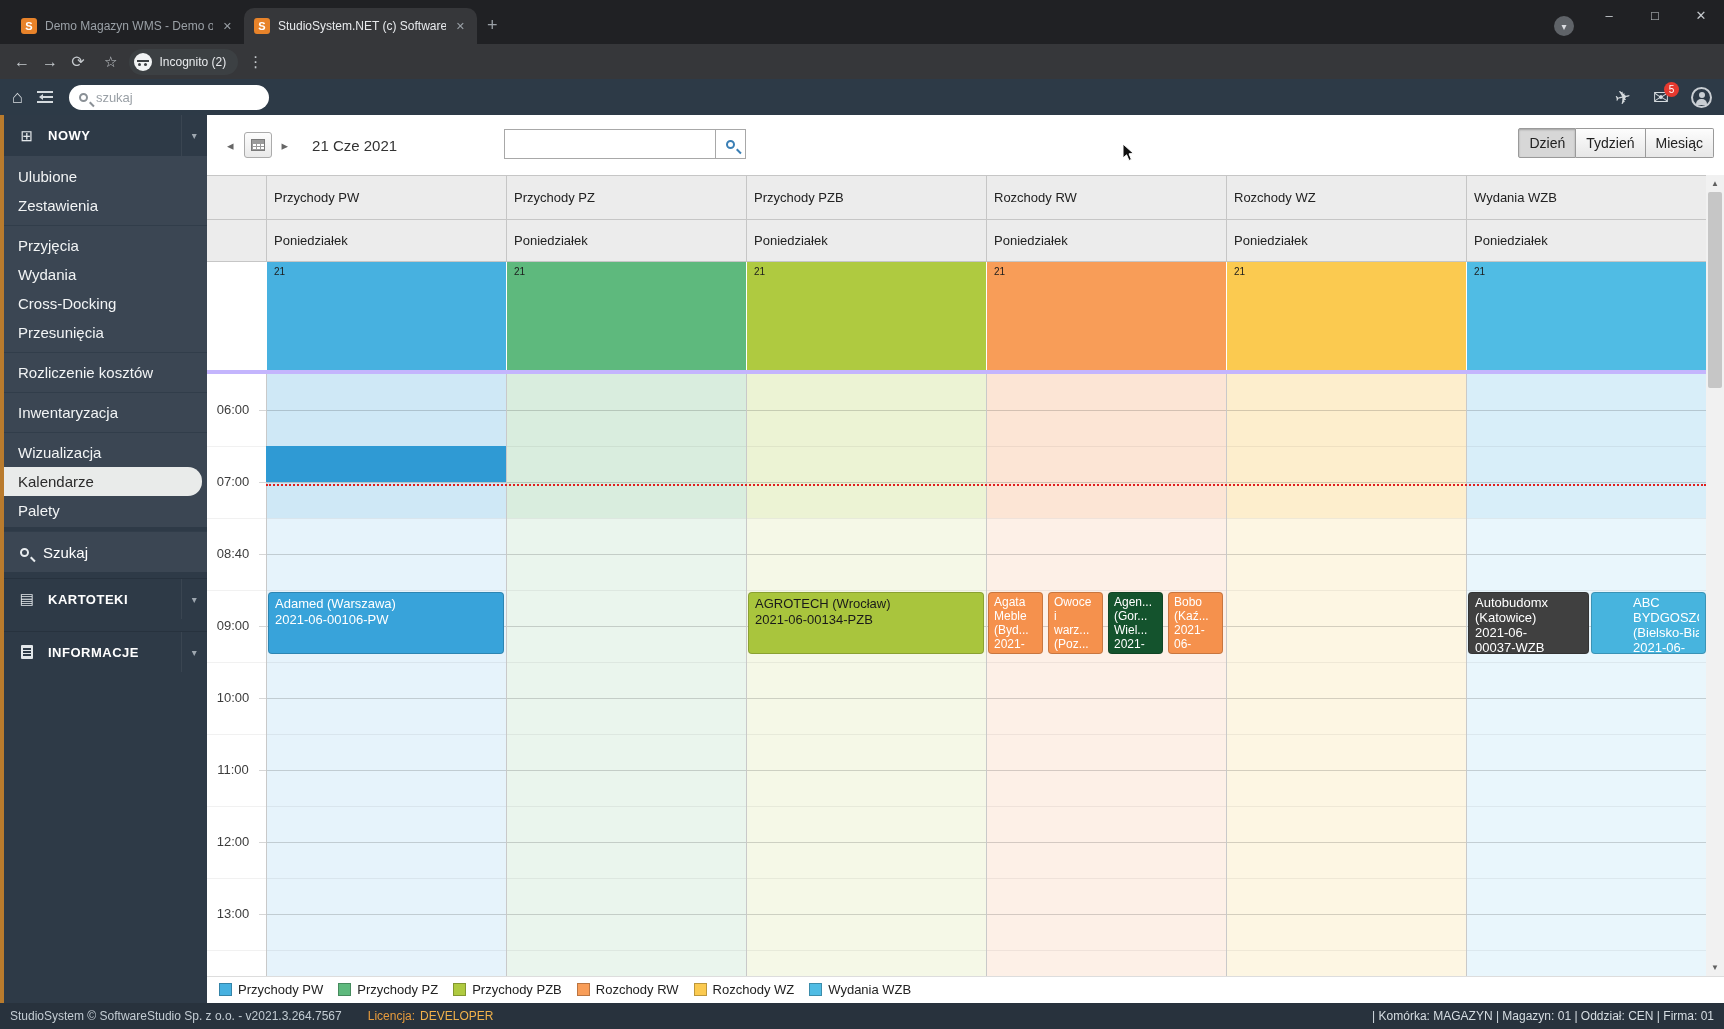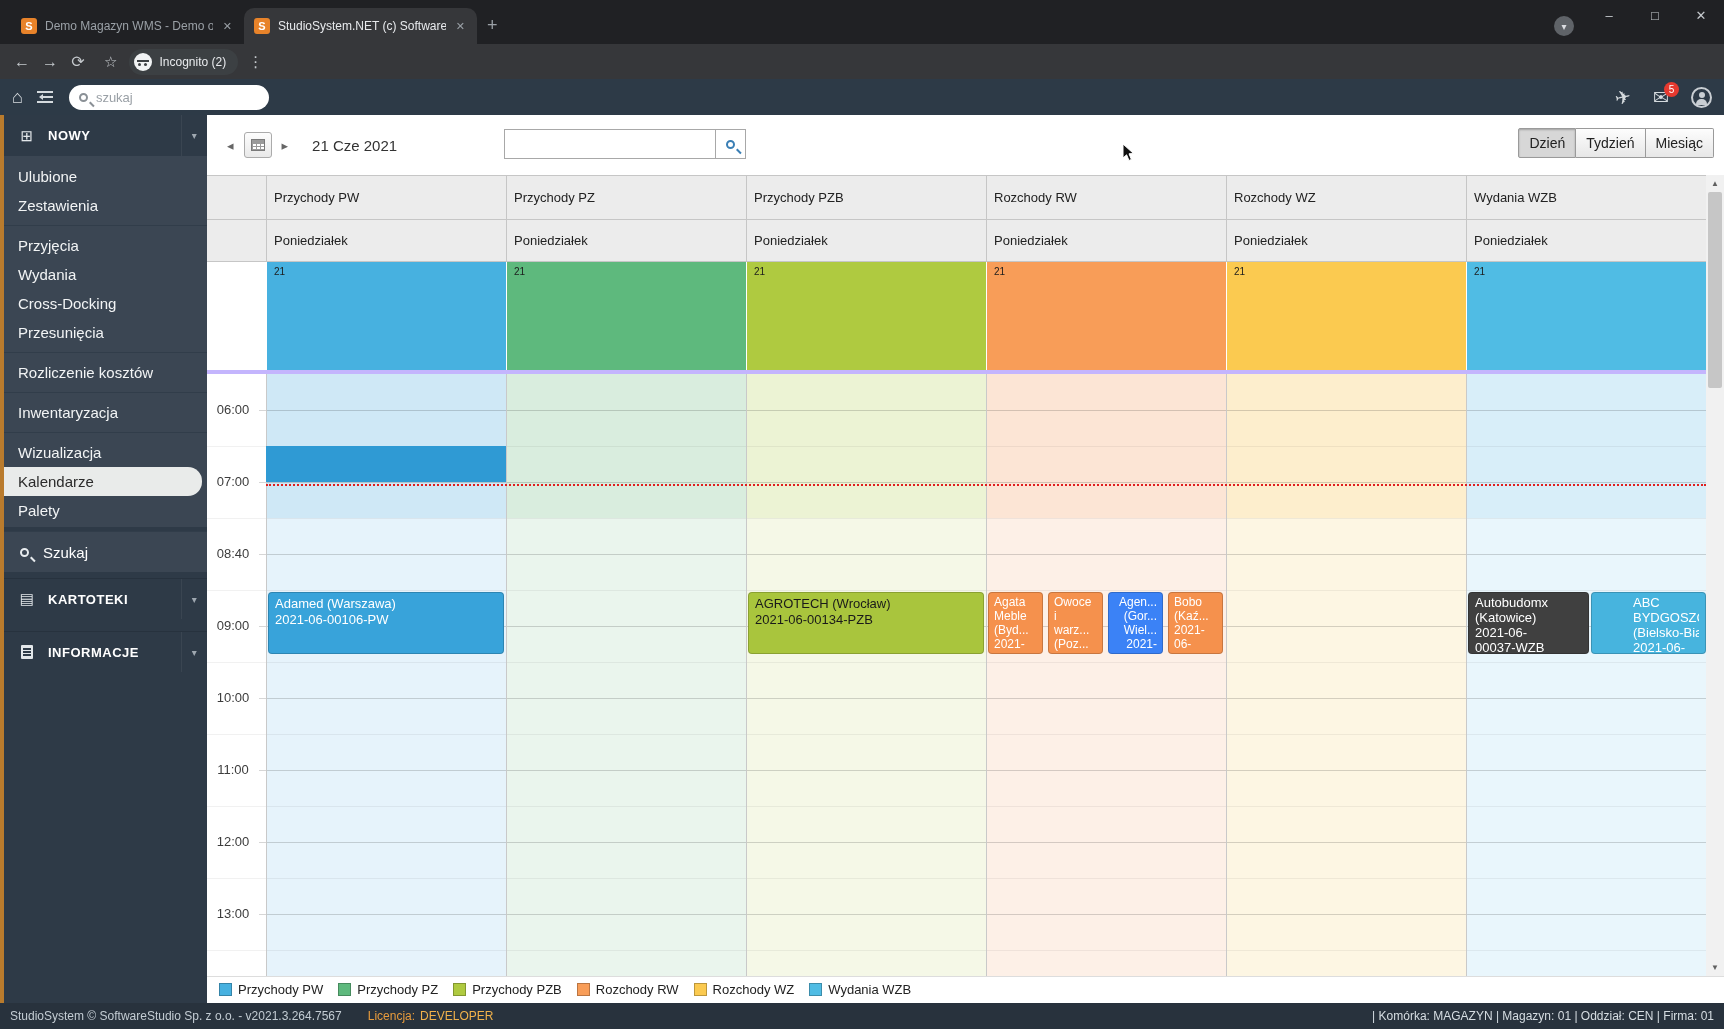--- a/index.html
+++ b/index.html
@@ -439,21 +439,21 @@
               <div class="ln">Meble</div>
               <div class="ln">(Byd...</div>
               <div class="ln">2021-</div>
             </div>
             <div class="event small" style="left: 841px; width: 55px; background: rgb(245, 145, 77); color: rgb(255, 255, 255);">
               <div class="ln">Owoce</div>
               <div class="ln">i</div>
               <div class="ln">warz...</div>
               <div class="ln">(Poz...</div>
             </div>
-            <div class="event small" style="left: 901px; width: 55px; background: #3b82f6; color: rgb(255, 255, 255); text-align: right;">
+            <div class="event small" style="left: 901px; width: 55px; background: #14532d; color: rgb(255, 255, 255);">
               <div class="ln">Agen...</div>
               <div class="ln">(Gor...</div>
               <div class="ln">Wiel...</div>
               <div class="ln">2021-</div>
             </div>
             <div class="event small" style="left: 961px; width: 55px; background: rgb(245, 145, 77); color: rgb(255, 255, 255);">
               <div class="ln">Bobo</div>
               <div class="ln">(Kaź...</div>
               <div class="ln">2021-</div>
               <div class="ln">06-</div>

